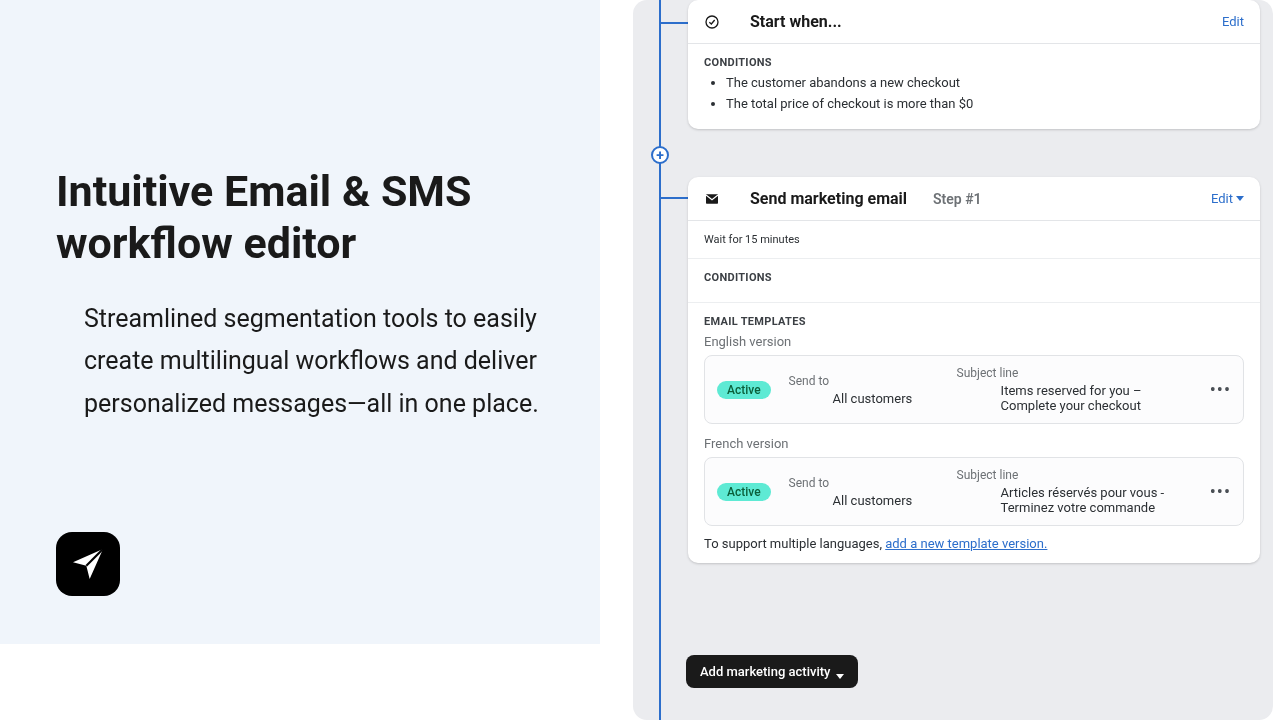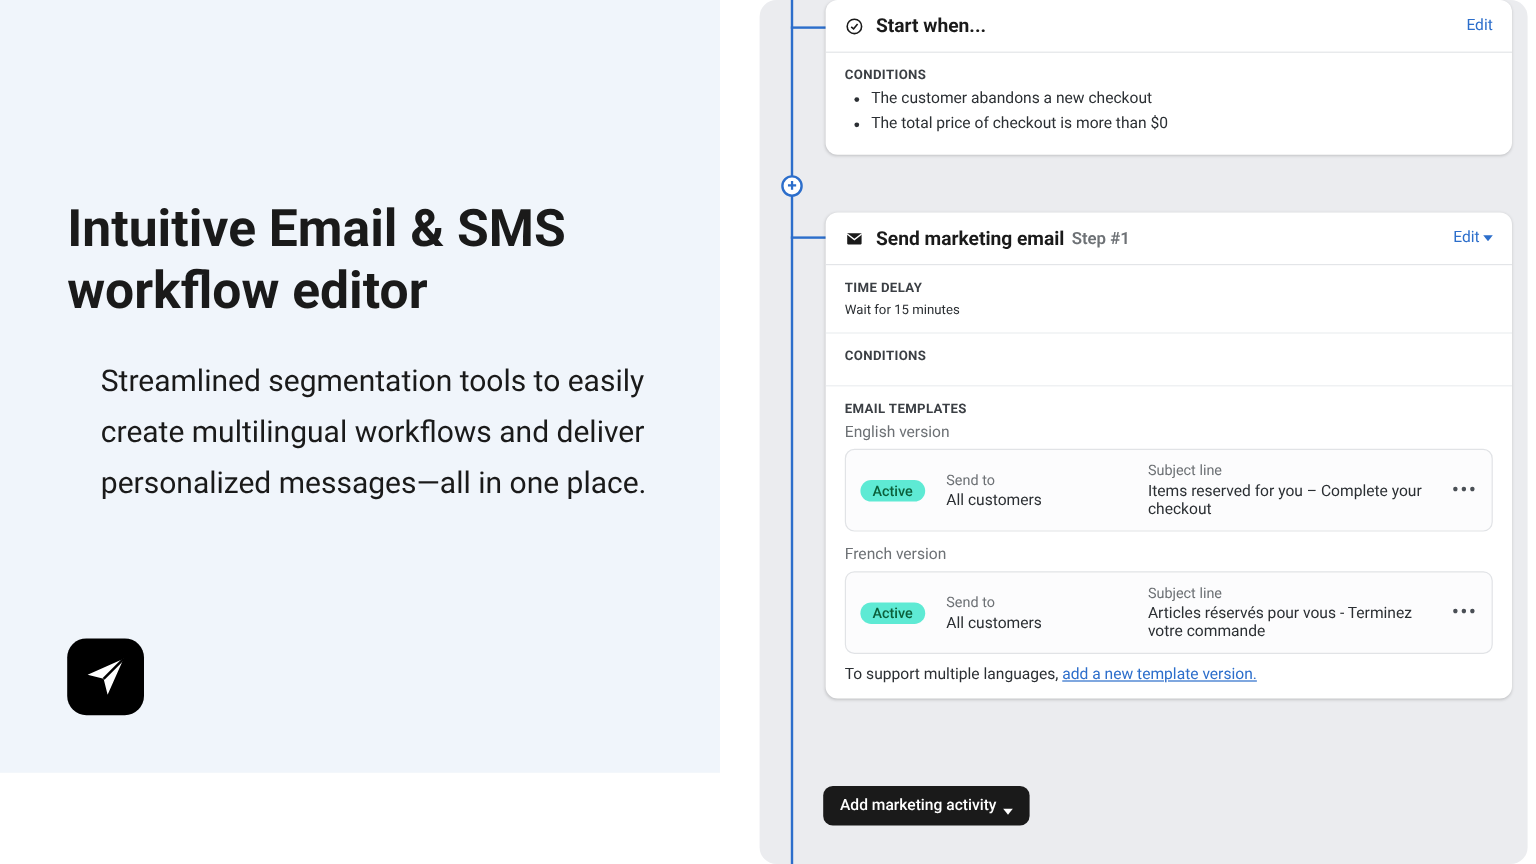--- a/index.html
+++ b/index.html
@@ -104,20 +104,21 @@
     box-shadow: 0 1px 3px rgba(0,0,0,0.12), 0 1px 2px rgba(0,0,0,0.06);
     overflow: hidden;
   }
   .card-start { top: 0; }
   .card-step  { top: 177px; }
   .card-header {
     display: flex;
     align-items: center;
     padding: 12px 16px;
     border-bottom: 1px solid #e3e5e8;
+    gap: 20px;
   }
   .card-header .icon { margin-right: 10px; display:flex; }
   .card-title {
     font-size: 16px;
     font-weight: 700;
     color: #1a1a1a;
   }
   .step-tag {
     font-size: 14px;
     font-weight: 600;
@@ -174,21 +175,21 @@
   .badge-active {
     background: #5eead4;
     color: #0b5f3a;
     font-size: 12px;
     font-weight: 500;
     padding: 2px 10px;
     border-radius: 12px;
   }
   .tmpl-col { display:flex; flex-direction:column; gap:3px; }
   .col-label { font-size: 12px; color: #6d7175; }
-  .col-value { font-size: 13px; color: #2b2f33; }
+  .col-value { font-size: 13px; color: #2b2f33; margin-left: 44px; }
   .tmpl-subject { flex: 1; }
   .kebab { margin-left:auto; cursor:pointer; color:#4a4f55; font-size:18px; letter-spacing:1px; }
   .lang-note {
     font-size: 13px;
     color: #2b2f33;
     margin-top: 10px;
   }
   .lang-note a { color: #2c6ecb; cursor:pointer;text-decoration:underline; }
   .add-activity {
     position: absolute;
@@ -266,21 +267,20 @@
         </span>
         <span class="card-title">Send marketing email</span>
         <span class="step-tag">Step #1</span>
         <span class="edit-link">
           <span>Edit</span>
           <span class="caret-down"></span>
         </span>
       </div>
 
       <div class="section">
-        <div class="section-heading">TIME DELAY</div>
         <div class="plain">Wait for 15 minutes</div>
       </div>
 
       <div class="section">
         <div class="section-heading">CONDITIONS</div>
       </div>
 
       <div class="section">
         <div class="section-heading">EMAIL TEMPLATES</div>
 

